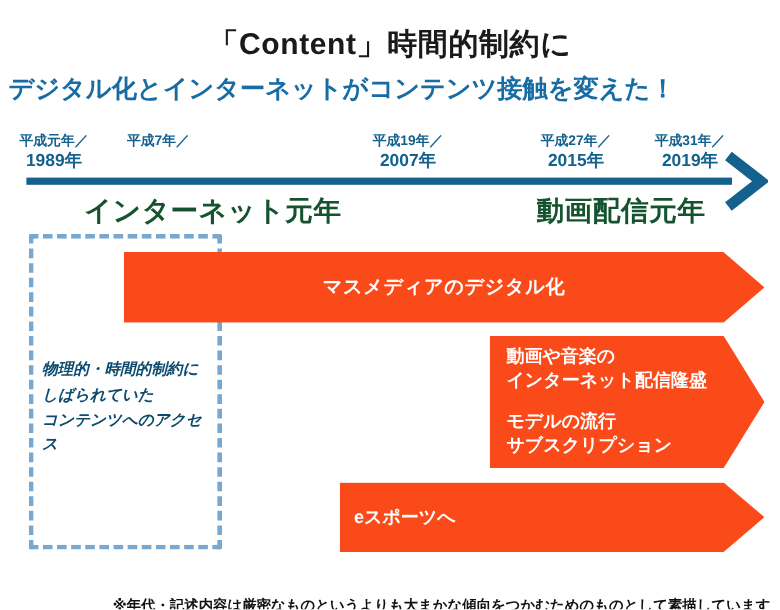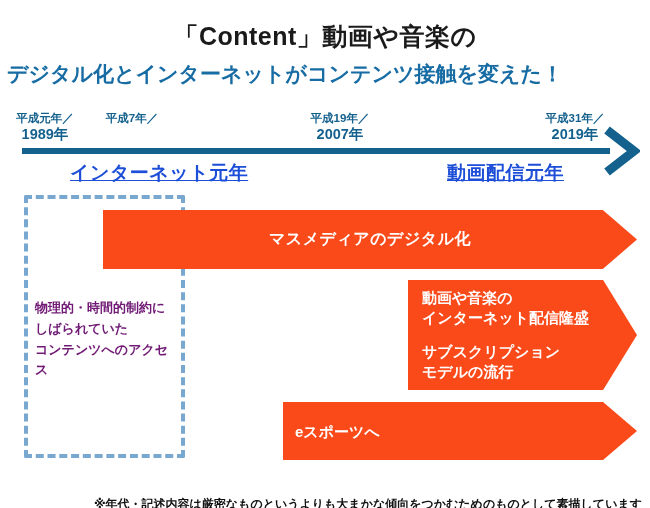--- a/index.html
+++ b/index.html
@@ -19,33 +19,32 @@
     position:absolute;top:112px;width:96px;text-align:center;
     color:#15618E;line-height:1.18;
   }
   .milestone .era{font-size:11.5px;font-weight:bold;}
   .milestone .year{font-size:14.5px;font-weight:bold;}
   .timeline-line{
     position:absolute;left:22px;top:148px;width:588px;height:6px;background:#15618E;
   }
   .timeline-arrowhead{position:absolute;left:604px;top:125px;width:36px;height:52px;}
   .era-label{
-    position:absolute;top:160px;font-size:19px;font-weight:bold;color:#1d4ed8;
+    position:absolute;top:160px;font-size:23px;font-weight:bold;color:#14532d;
     letter-spacing:0.5px;
-    text-decoration:underline;
   }
   .era-label.first{left:70px;}
   .era-label.second{left:447px;text-align:right;}
   .constraint-box{
     position:absolute;left:24px;top:195px;width:161px;height:263px;
     border:4px dashed #78A7D0;box-sizing:border-box;border-radius:2px;
   }
   .constraint-text{
     margin-top:99px;padding-left:7px;font-size:13px;font-weight:bold;
-    color:#701a75;line-height:1.6;
+    color:#0c4a6e;line-height:1.6;font-style:italic;
   }
   .arrow{
     position:absolute;background:#FA4A1A;color:#ffffff;font-weight:bold;
     box-sizing:border-box;
   }
   .arrow-1{
     left:103px;top:210px;width:534px;height:59px;
     clip-path:polygon(0 0,93.6% 0,100% 50%,93.6% 100%,0 100%);
     display:flex;align-items:center;justify-content:center;
     font-size:16px;letter-spacing:0.5px;
@@ -64,33 +63,37 @@
   }
   .footnote{
     position:absolute;top:478px;right:8px;font-size:12px;font-weight:600;color:#111111;margin-top:18px;
   }
 </style>
 </head>
 <body>
 
 <div class="canvas">
 
-  <div class="title">「Content」動画や音楽の</div>
+  <div class="title">「Content」時間的制約に</div>
   <div class="subtitle">デジタル化とインターネットがコンテンツ接触を変えた！</div>
 
   <div class="milestone" style="left:-3px">
     <div class="era">平成元年／</div>
     <div class="year">1989年</div>
   </div>
   <div class="milestone" style="left:84px">
     <div class="era">平成7年／</div>
   </div>
   <div class="milestone" style="left:292px">
     <div class="era">平成19年／</div>
     <div class="year">2007年</div>
+  </div>
+  <div class="milestone" style="left:432px">
+    <div class="era">平成27年／</div>
+    <div class="year">2015年</div>
   </div>
   <div class="milestone" style="left:527px">
     <div class="era">平成31年／</div>
     <div class="year">2019年</div>
   </div>
 
   <div class="timeline-line"></div>
   <div class="timeline-arrowhead">
     <svg width="36" height="52" viewBox="0 0 36 52">
       <path d="M3 5 L30 26 L3 47" fill="none" stroke-width="9" stroke-linejoin="miter" stroke-linecap="butt" stroke="#15618E"></path>
@@ -111,22 +114,22 @@
   <div class="arrow arrow-1">
     <span>マスメディアのデジタル化</span>
   </div>
 
   <div class="arrow arrow-2">
     <div class="group-1">
       <div>動画や音楽の</div>
       <div>インターネット配信隆盛</div>
     </div>
     <div class="group-2">
+      <div>モデルの流行</div>
       <div>サブスクリプション</div>
-      <div>モデルの流行</div>
     </div>
   </div>
 
   <div class="arrow arrow-3">
     <div>eスポーツへ</div>
   </div>
 
   <div class="footnote">※年代・記述内容は厳密なものというよりも大まかな傾向をつかむためのものとして素描しています</div>
 
 </div>

